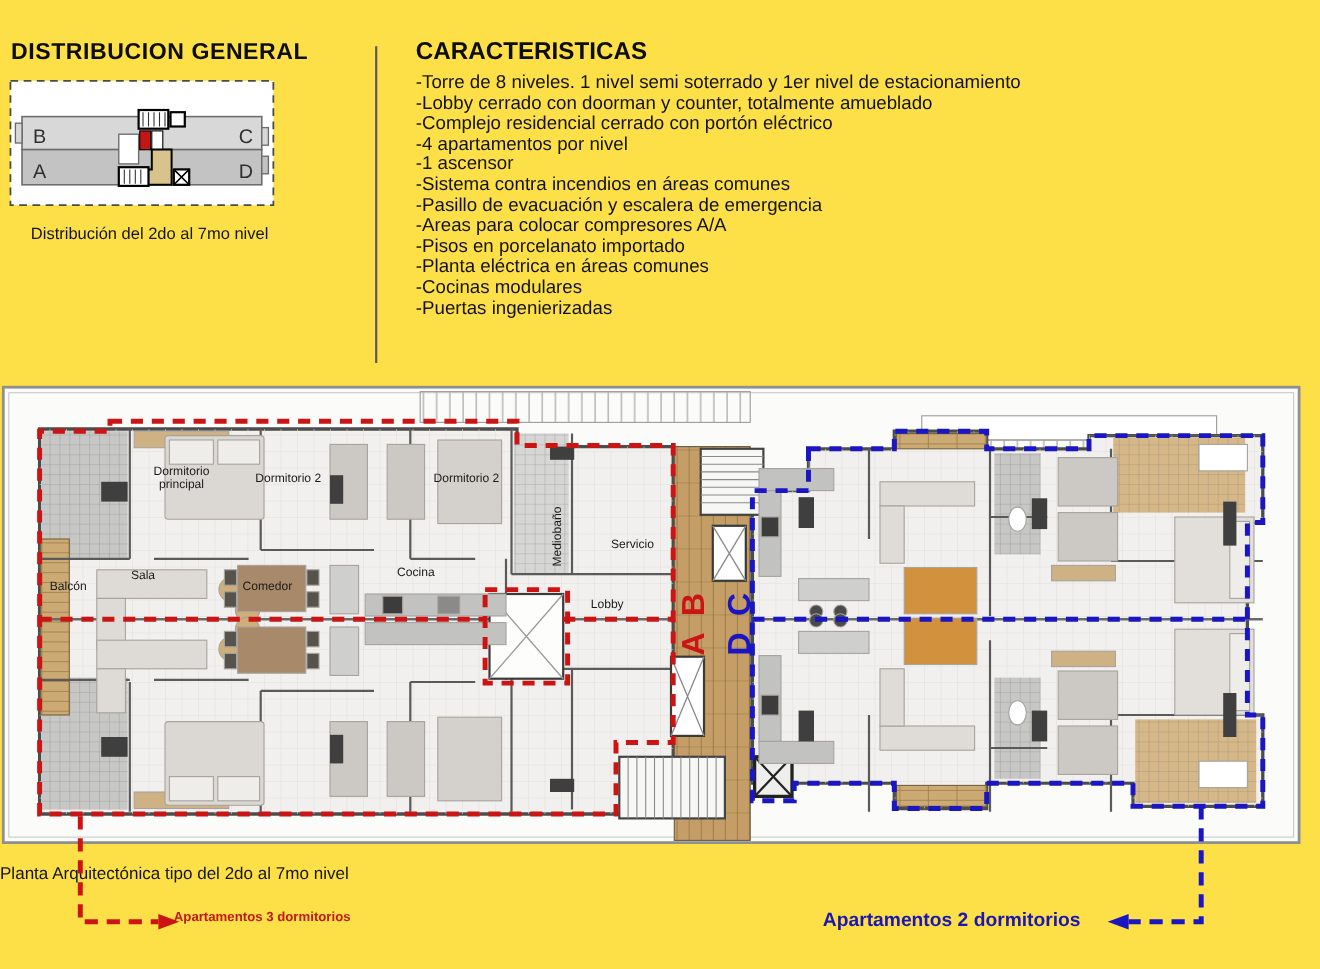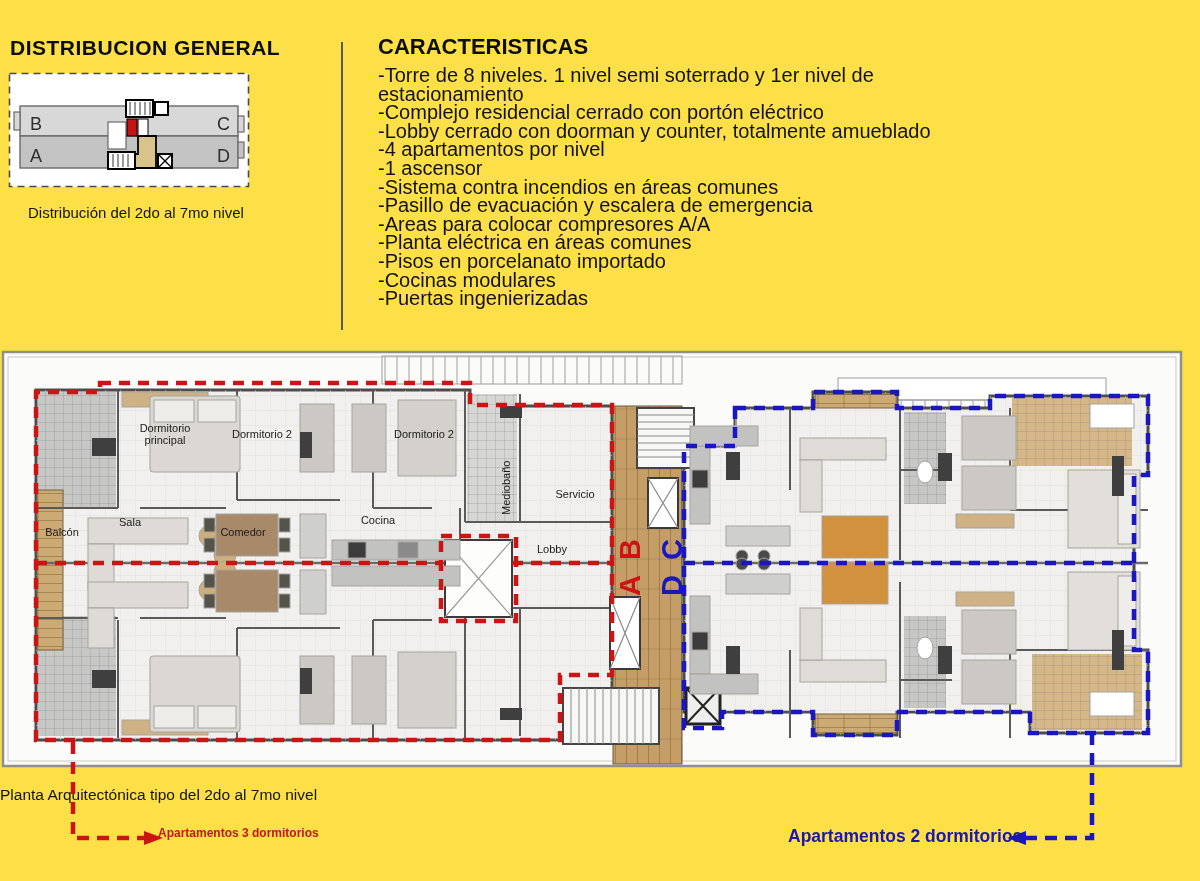--- a/index.html
+++ b/index.html
@@ -6,27 +6,27 @@
   .page{position:relative;width:1200px;height:881px;background:#fde047;overflow:hidden;
         font-family:"Liberation Sans",sans-serif;color:#111;}
   
   .hdr-left{position:absolute;left:10px;top:36px;width:320px;}
   .hdr-left h1{margin:0;font-size:21px;font-weight:bold;letter-spacing:.5px;color:#0d0d0d;}
   .mini-wrap{position:absolute;left:8px;top:72px;}
   .mini-caption{position:absolute;left:28px;top:204px;font-size:15px;color:#141414;}
   .col-divider{position:absolute;left:341px;top:42px;width:2px;height:288px;background:#5a5a5a;}
   .hdr-right{position:absolute;left:378px;top:34px;width:600px;}
   .hdr-right h2{margin:0 0 6px 0;font-size:22px;font-weight:bold;color:#0d0d0d;}
-  .feat-list{list-style:none;margin:0;padding:0;font-size:20px;line-height:18.6px;color:#121212;}
+  .feat-list{list-style:none;margin:0;padding:0;font-size:17px;line-height:18.6px;color:#121212;}
   
   .plan-svg{position:absolute;left:0;top:350px;width:1200px;height:420px;display:block;}
   .plan-caption{position:absolute;left:0;top:786px;width:1200px;text-align:left;
                 font-size:15.5px;color:#141414;}
   .legend-red{position:absolute;left:158px;top:826px;font-size:12px;font-weight:bold;color:#c41818;}
-  .legend-blue{position:absolute;left:748px;top:826px;font-size:17.5px;font-weight:bold;color:#1c16b4;margin-left:40px;}
+  .legend-blue{position:absolute;left:748px;top:826px;font-size:17.5px;font-weight:bold;color:#1c16b4;}
   .leader-svg{position:absolute;left:0;top:0;width:1200px;height:881px;pointer-events:none;}
   svg text{font-family:"Liberation Sans",sans-serif;}
   .room-lbl{font-size:11px;fill:#1a1a1a;}
   .unit-red{font-size:29px;font-weight:bold;fill:#cc1414;}
   .unit-blue{font-size:29px;font-weight:bold;fill:#1a16c4;}
   .mini-letter{font-size:18px;fill:#2e2e2e;}
 </style>
 </head>
 <body>
 
@@ -65,29 +65,29 @@
     </svg>
   </div>
   <div class="mini-caption">Distribución del 2do al 7mo nivel</div>
 
   <div class="col-divider"></div>
 
   <div class="hdr-right">
     <h2>CARACTERISTICAS</h2>
     <ul class="feat-list">
       <li>-Torre de 8 niveles. 1 nivel semi soterrado y 1er nivel de estacionamiento</li>
+      <li>-Lobby cerrado con doorman y counter, totalmente amueblado</li>
       <li>-Complejo residencial cerrado con portón eléctrico</li>
-      <li>-Lobby cerrado con doorman y counter, totalmente amueblado</li>
       <li>-4 apartamentos por nivel</li>
       <li>-1 ascensor</li>
       <li>-Sistema contra incendios en áreas comunes</li>
       <li>-Pasillo de evacuación y escalera de emergencia</li>
       <li>-Areas para colocar compresores A/A</li>
+      <li>-Pisos en porcelanato importado</li>
       <li>-Planta eléctrica en áreas comunes</li>
-      <li>-Pisos en porcelanato importado</li>
       <li>-Cocinas modulares</li>
       <li>-Puertas ingenierizadas</li>
     </ul>
   </div>
 
   <svg class="plan-svg" viewBox="0 0 1200 420">
     <defs>
       <pattern id="tile" width="15" height="15" patternUnits="userSpaceOnUse">
         <path d="M15 0 H0 V15" fill="none" stroke="#e1e0dc" stroke-width="1"></path>
       </pattern>

